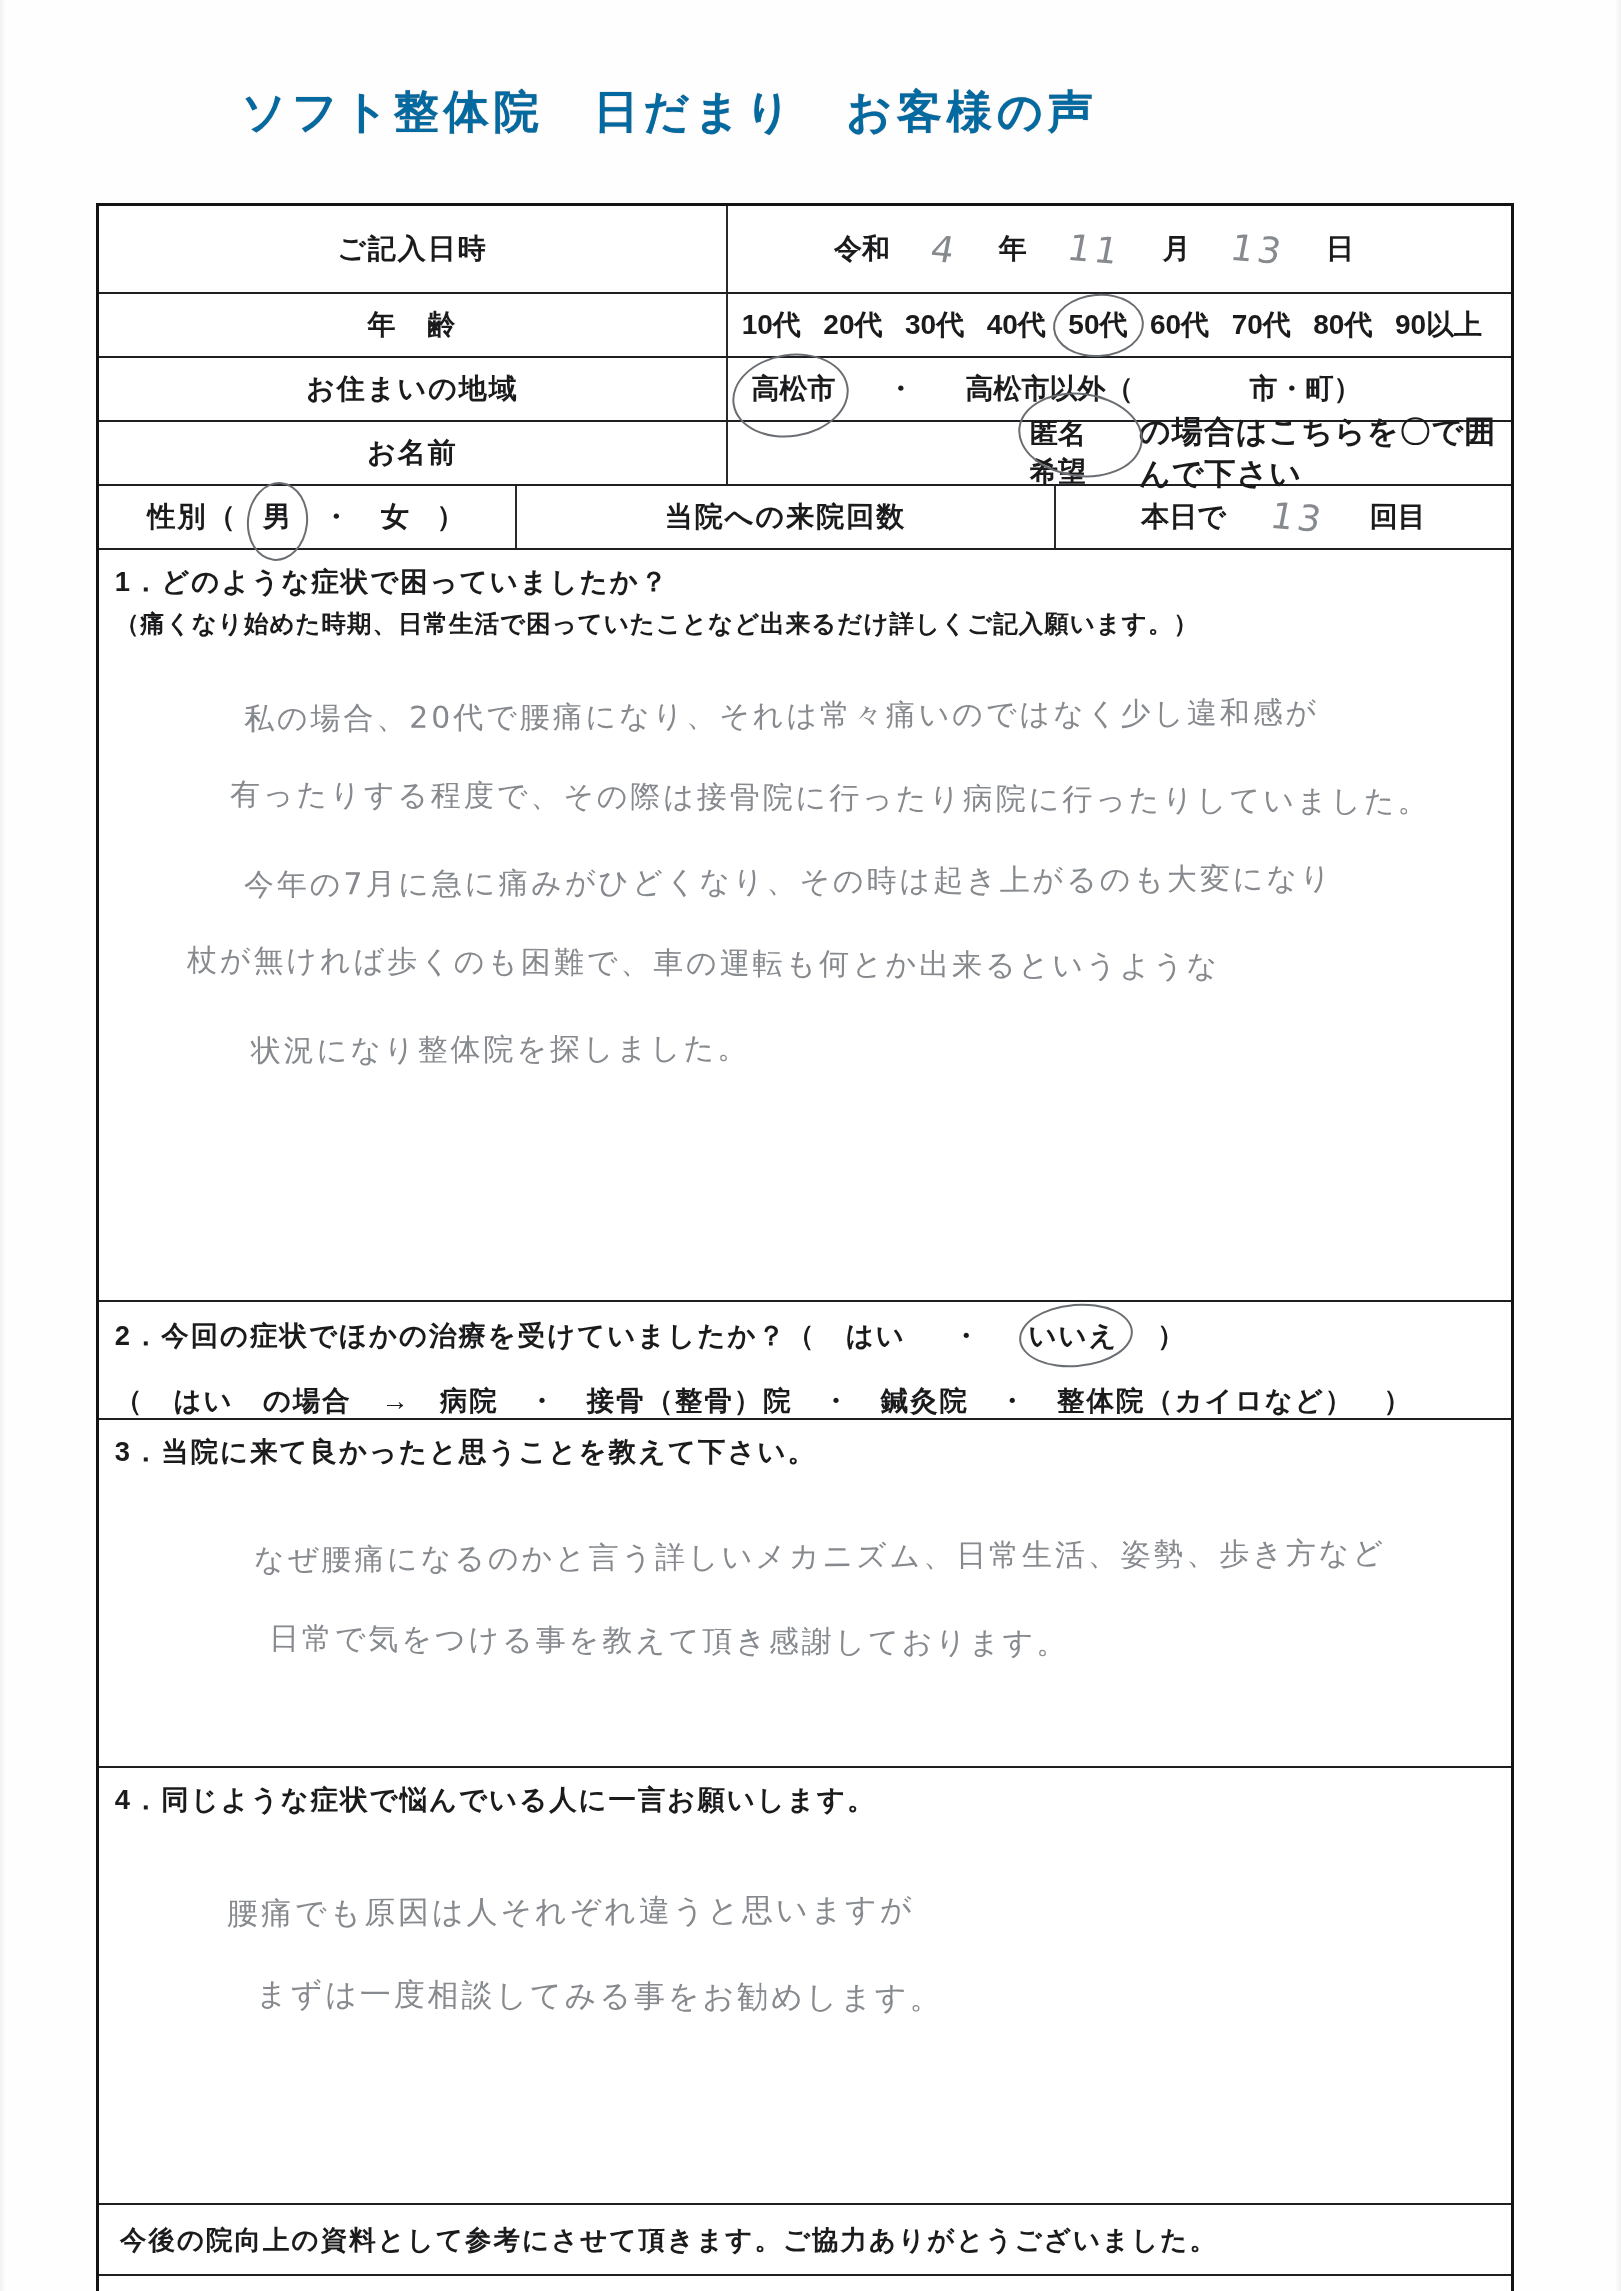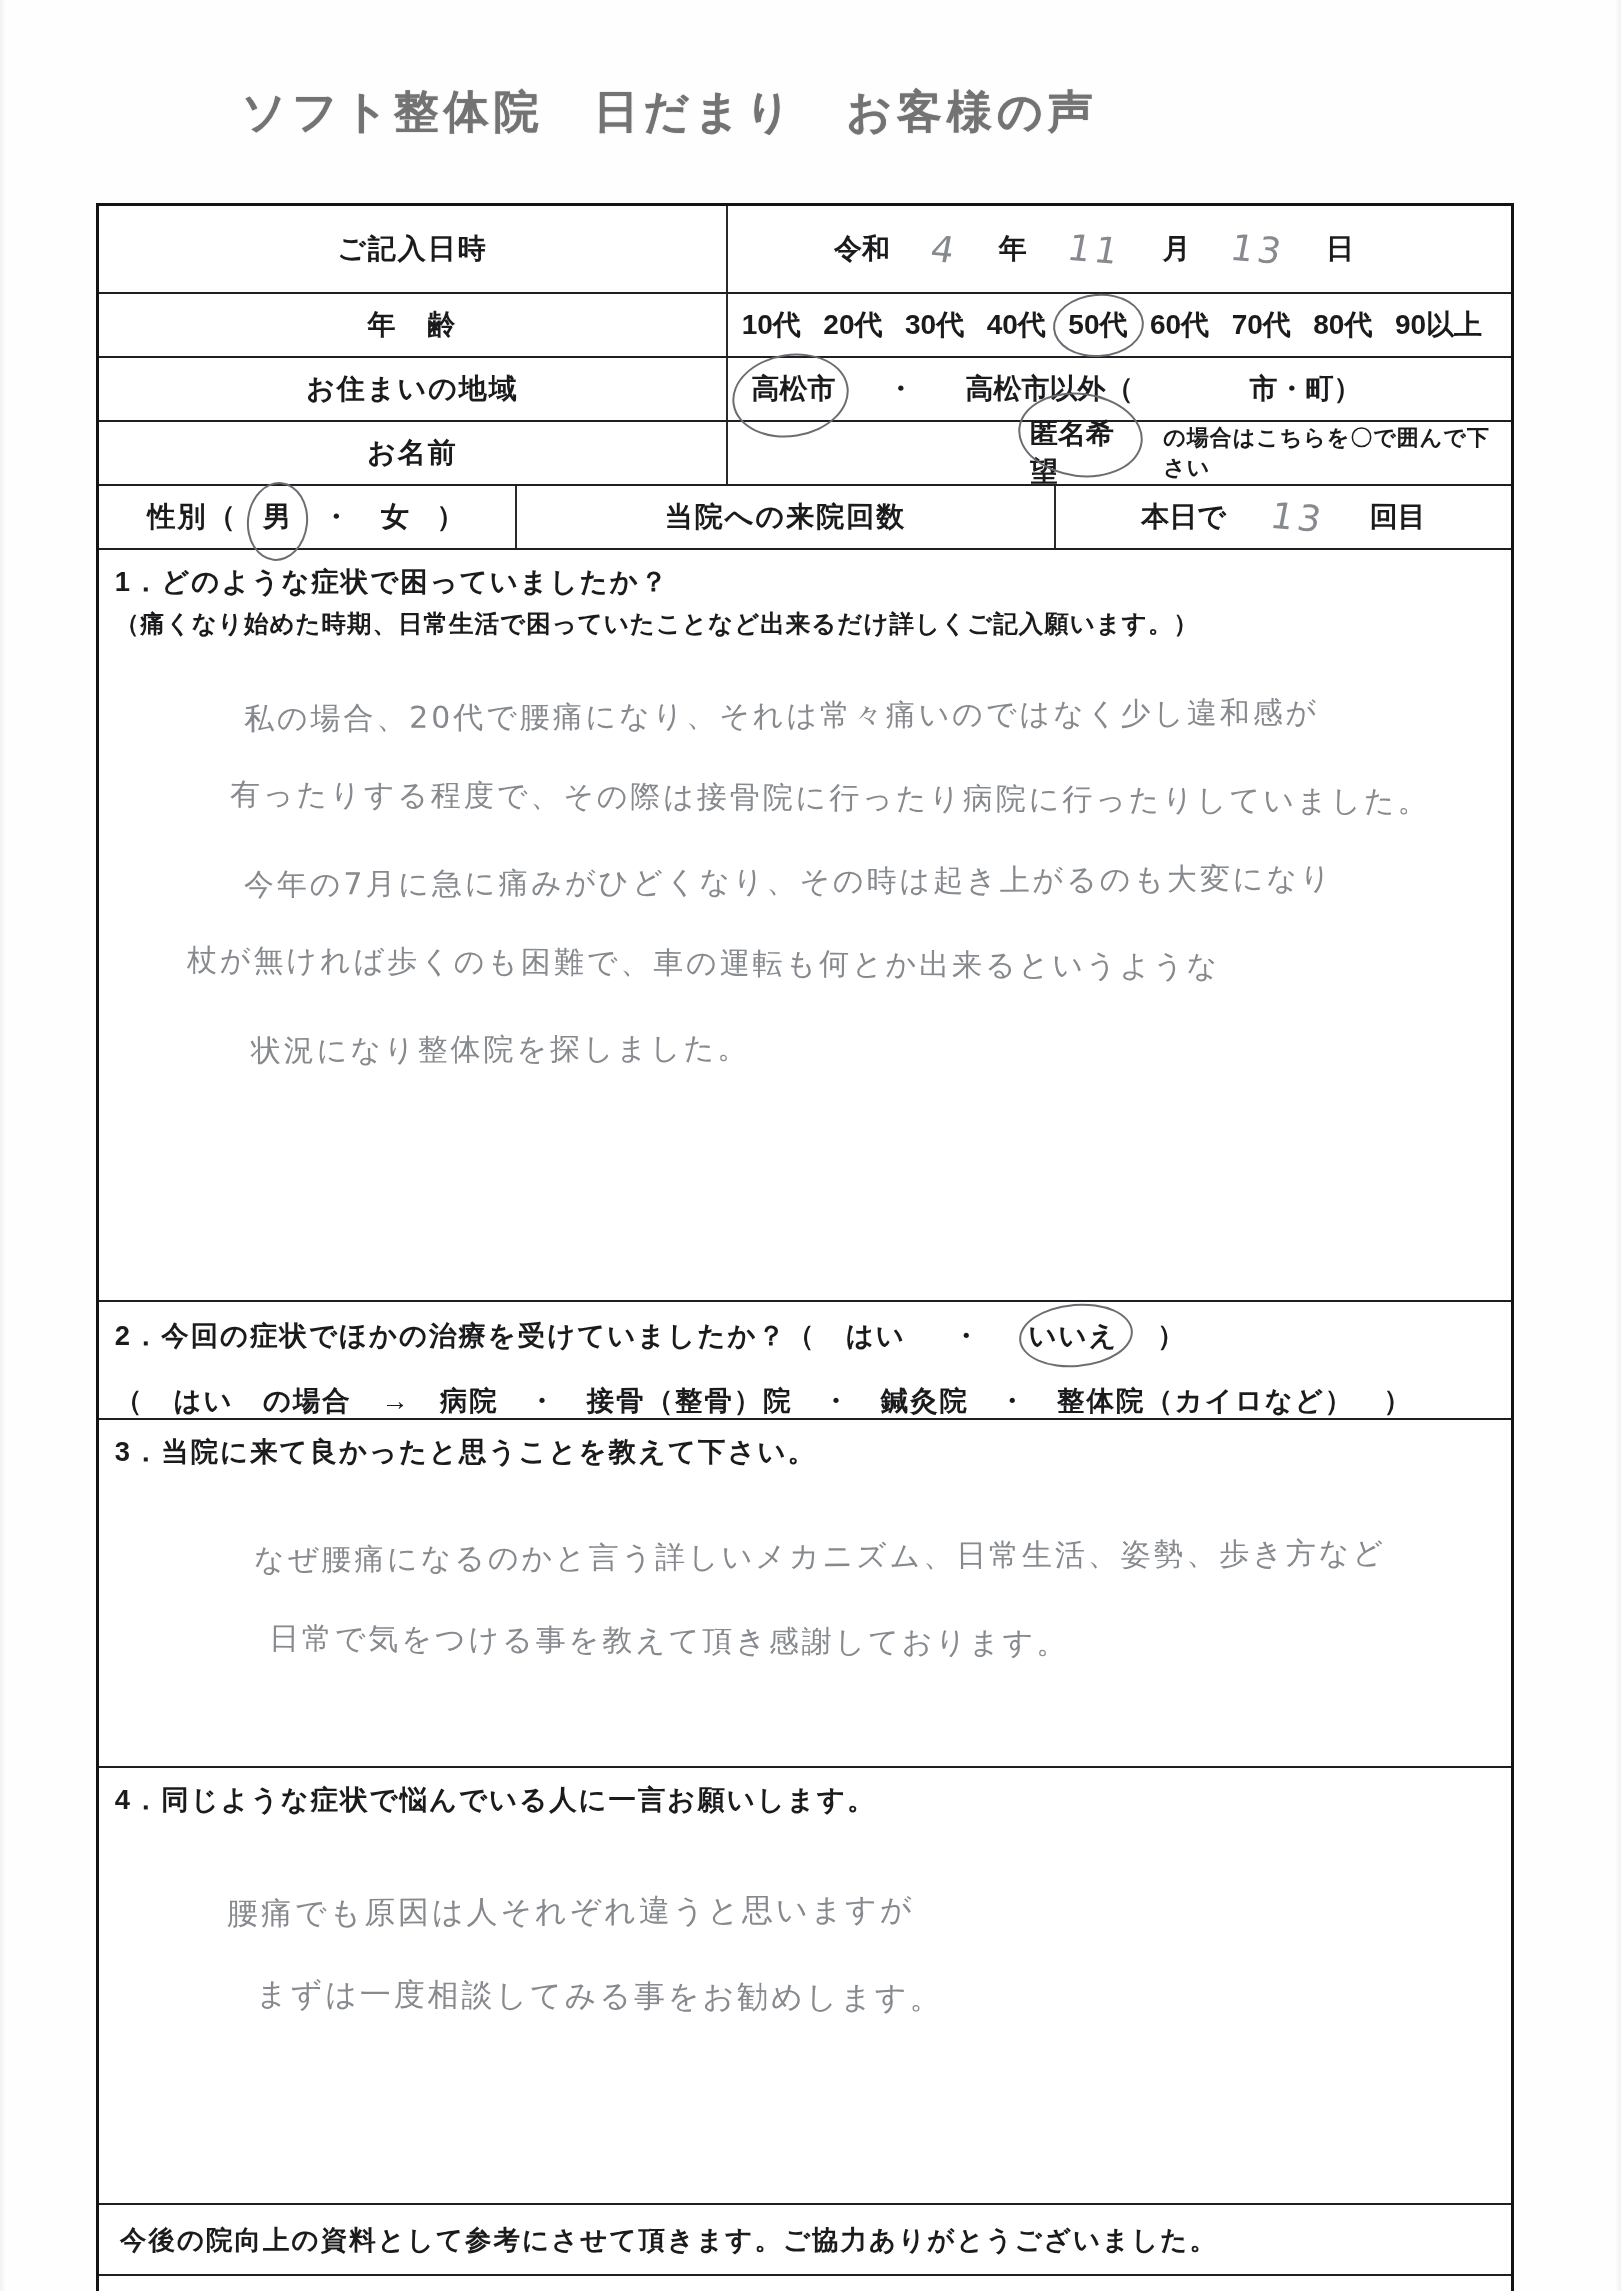--- a/index.html
+++ b/index.html
@@ -11,21 +11,21 @@
     color:#1b1b1d;
     position:relative;
     overflow:hidden;
   }
   
   .scan-edge { position:absolute; top:0; bottom:0; width:5.9px; background:linear-gradient(to right, rgba(0,0,0,0.05), rgba(0,0,0,0)); }
   .scan-edge.right { right:0; transform:scaleX(-1); }
 
   .title {
     position:absolute; top:82px; left:241px;
-    font-size:45px; font-weight:bold; letter-spacing:4.9px; color:#737373;
+    font-size:45px; font-weight:bold; letter-spacing:4.9px; color:#0369a1;
     text-shadow:0 0 1px rgba(40,40,40,.55);
     white-space:nowrap;
   }
 
   .form-table {
     position:absolute; left:96px; top:203px; width:1418px;
     border:3.9px solid #131315; background:#fff;
   }
   .row { position:relative; display:flex; align-items:stretch; border-bottom:2px solid #1f1f22; }
   .row:last-child { border-bottom:none; }
@@ -51,21 +51,21 @@
   .circ-wrap { position:relative; display:inline-block; }
   .circ {
     position:absolute; border:2.9px solid #6a6e72; border-radius:50%;
     pointer-events:none;
   }
 
   .date-content { padding-left:106px; display:flex; align-items:center; gap:41px; }
   .age-content  { padding-left:13.7px;  display:flex; align-items:center; gap:22.5px; font-size:28px; }
   .area-content { padding-left:23.5px;  display:flex; align-items:center; }
   .name-content { padding-left:302px; display:flex; align-items:center; }
-  .name-note { font-size:22px; margin-left:29px; letter-spacing:1px; }
+  .name-note { font-size:31px; margin-left:29px; letter-spacing:1px; }
 
   .gender-cell { width:418px; flex:0 0 auto; display:flex; align-items:center; justify-content:center;
                  font-weight:bold; font-size:28px; border-right:2px solid #2a2a2d; letter-spacing:2px; }
   .visits-label-cell { width:539px; flex:0 0 auto; display:flex; align-items:center; justify-content:center;
                  font-weight:bold; font-size:28px; border-right:2px solid #2a2a2d; letter-spacing:2px; }
   .visits-value-cell { flex:1 1 auto; display:flex; align-items:center; justify-content:center;
                  gap:45px; font-weight:bold; font-size:28px; }
 
   .section { position:relative; padding:13.7px 15.7px 0 15.7px; }
   .q-heading { font-weight:bold; font-size:27.4px; letter-spacing:2px; }

